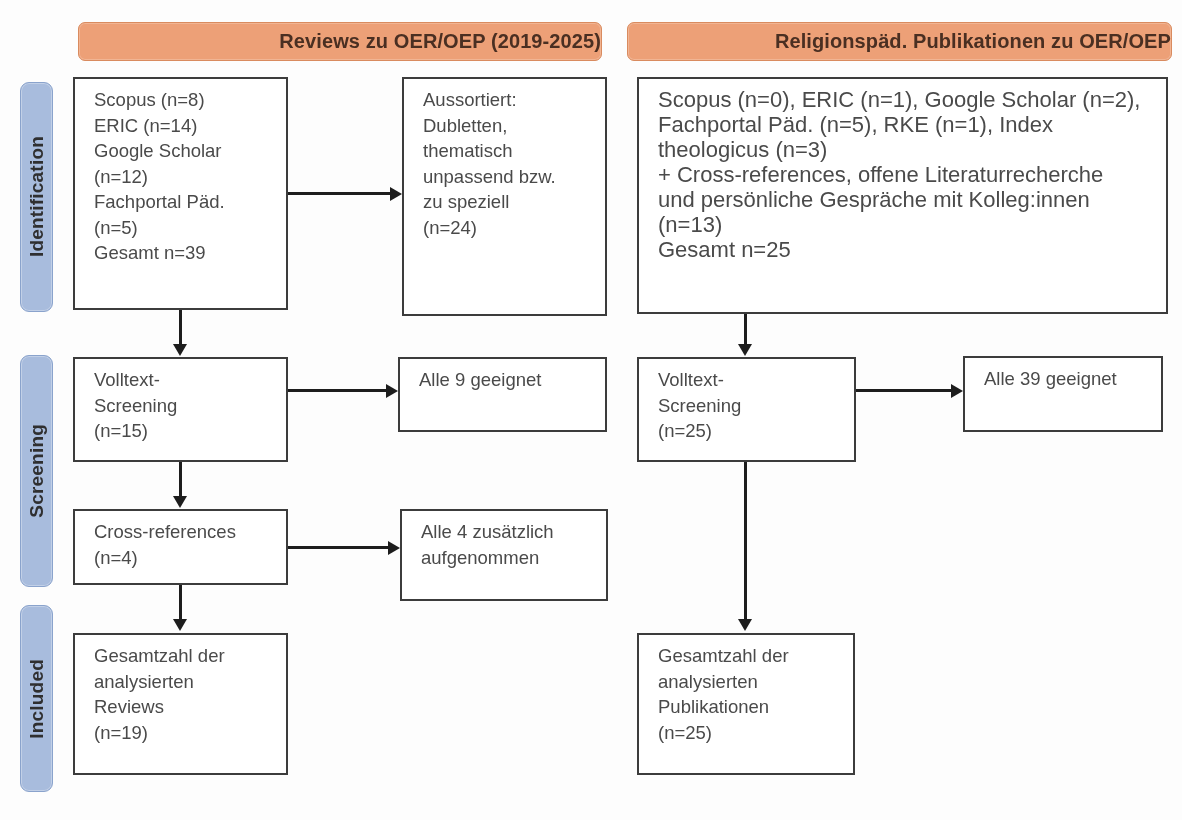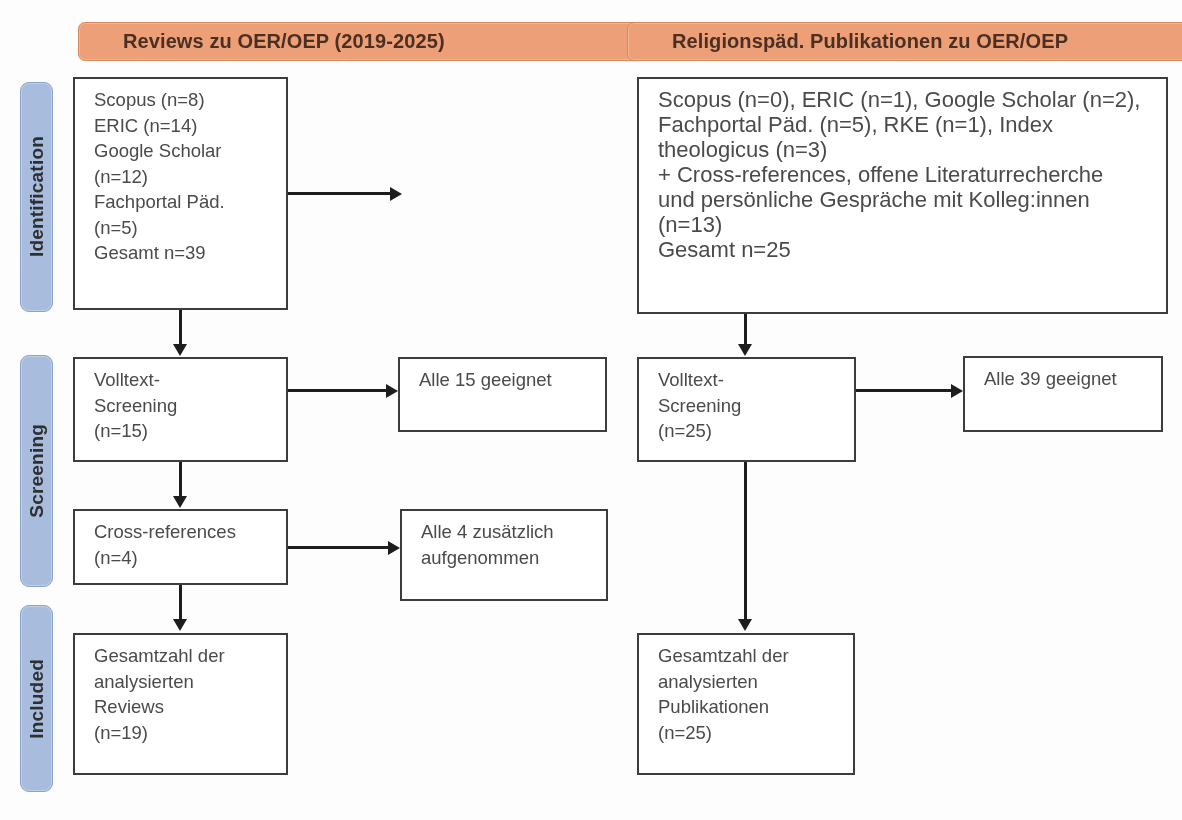--- a/index.html
+++ b/index.html
@@ -32,23 +32,22 @@
     white-space:nowrap;
   }
 
   
   .col-header{
     position:absolute;
     height:37px;
     background:#eda077;
     border:1.5px solid #d98b5f;
     border-radius:7px;
-    display:flex;align-items:center;justify-content:flex-start;
+    display:flex;align-items:center;justify-content:flex-end;
     box-shadow:inset 0 0 0 1px rgba(255,255,255,.22);
-    padding-left:44px;
   }
   .col-header span{
     font-size:20px;font-weight:700;color:#4a2f22;letter-spacing:.1px;white-space:nowrap;
   }
 
   
   .box{
     position:absolute;
     background:#ffffff;
     border:2.6px solid #3c3c3c;
@@ -109,29 +108,37 @@
   <div class="box" style="left:73px;top:77px;width:215px;height:233px;">
     <div class="txt">Scopus (n=8)
 ERIC (n=14)
 Google Scholar
 (n=12)
 Fachportal Päd.
 (n=5)
 Gesamt n=39</div>
   </div>
 
+  <div class="box" style="left:402px;top:77px;width:205px;height:239px;">
+    <div class="txt">Aussortiert:
+Dubletten,
+thematisch
+unpassend bzw.
+zu speziell
+(n=24)</div>
+  </div>
 
   <div class="box" style="left:73px;top:357px;width:215px;height:105px;">
     <div class="txt">Volltext-
 Screening
 (n=15)</div>
   </div>
 
   <div class="box" style="left:398px;top:357px;width:209px;height:75px;">
-    <div class="txt">Alle 15 geeignet</div>
+    <div class="txt">Alle 9 geeignet</div>
   </div>
 
   <div class="box" style="left:73px;top:509px;width:215px;height:76px;">
     <div class="txt">Cross-references
 (n=4)</div>
   </div>
 
   <div class="box" style="left:400px;top:509px;width:208px;height:92px;">
     <div class="txt">Alle 4 zusätzlich
 aufgenommen</div>

